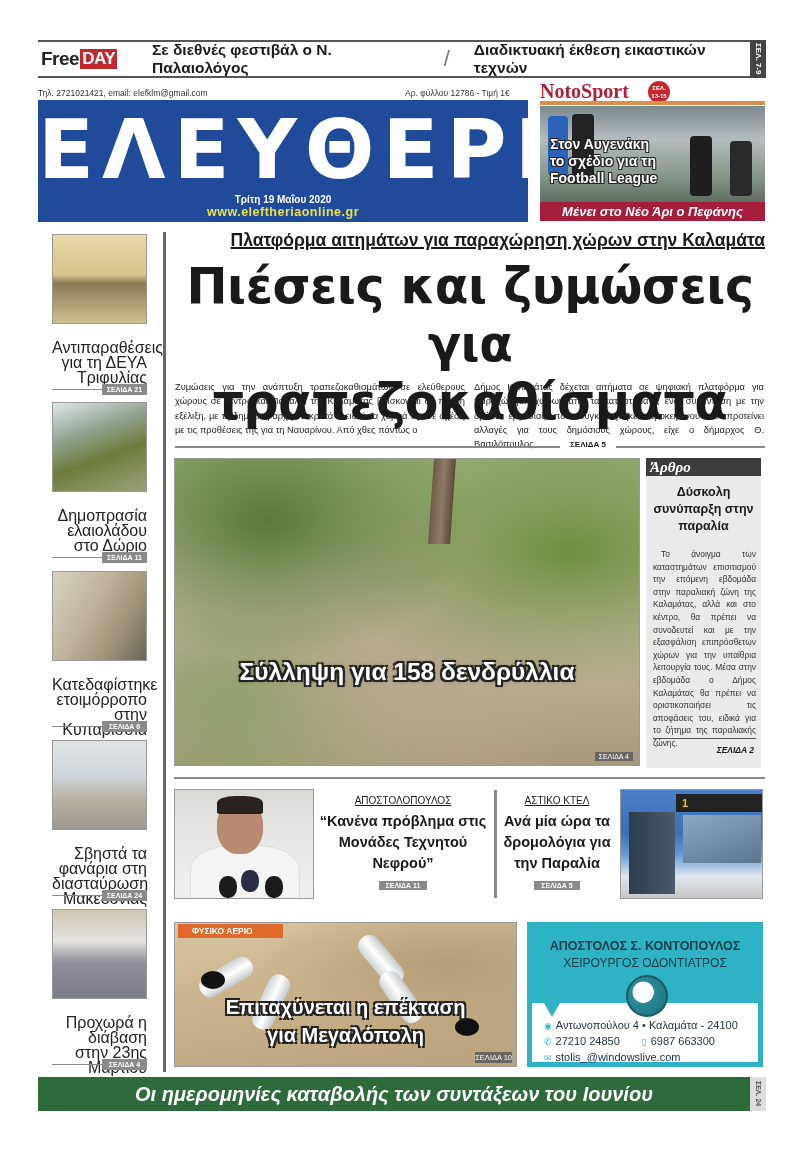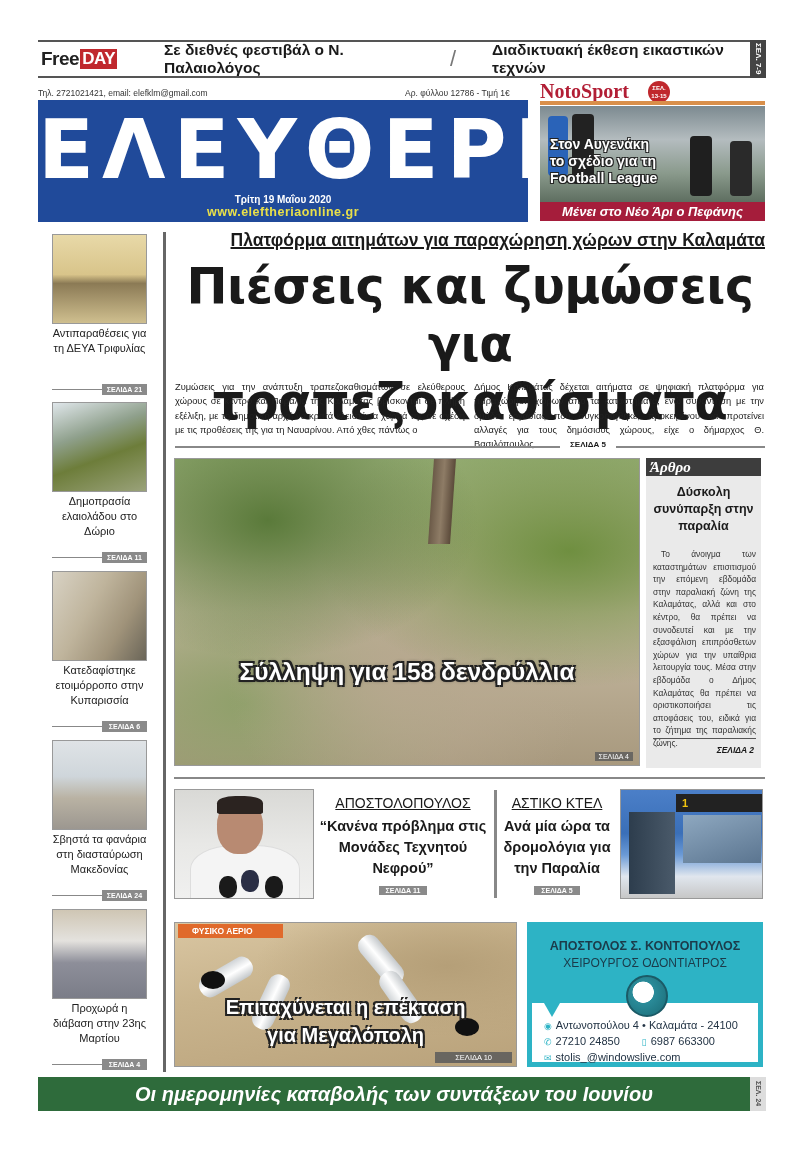--- a/index.html
+++ b/index.html
@@ -1,17 +1,17 @@
 <!DOCTYPE html>
 <html><head>
 <meta charset="utf-8">
 <style>
 *{box-sizing:border-box;margin:0;padding:0;}
 body{width:800px;height:1167px;background:#fff;font-family:"Liberation Sans",sans-serif;color:#1a1a1a;position:relative;overflow:hidden;}
-.abs{position:absolute;gap:12px;}
+.abs{position:absolute;}
 
 .topstrip{left:38px;top:40px;width:712px;height:38px;border-top:2px solid #555;border-bottom:2px solid #555;display:flex;align-items:center;}
 .freeday{margin-left:3px;font-weight:bold;font-size:19px;font-family:"Liberation Sans",sans-serif;letter-spacing:-0.5px;display:flex;align-items:center;}
 .freeday .f{color:#222;}
 .freeday .d{background:#c0282d;color:#fff;padding:0 2px;margin-left:1px;font-size:17px;}
 .topstrip .t1{margin-left:35px;font-size:15.5px;font-weight:bold;}
 .topstrip .slash{margin:0 24px;font-size:22px;color:#777;font-weight:normal;}
 .topstrip .t2{font-size:15.5px;font-weight:bold;}
 .sidetag{left:750px;top:40px;width:16px;height:38px;background:#444;color:#fff;font-size:8px;writing-mode:vertical-rl;text-align:center;font-weight:bold;line-height:16px;}
 
@@ -28,21 +28,21 @@
 .noto-badge{position:absolute;left:108px;top:1px;width:22px;height:22px;border-radius:50%;background:#c0282d;color:#fff;font-size:6px;text-align:center;line-height:8px;padding-top:3px;font-weight:bold;}
 .noto-bar{left:540px;top:101px;width:225px;height:4px;background:#d98f4a;}
 .noto-photo{left:540px;top:106px;width:225px;height:96px;background:linear-gradient(180deg,#7c8a90 0%,#b4bcbf 35%,#8a9a8c 70%,#5e6e60 100%);overflow:hidden;}
 .noto-photo .pl{position:absolute;border-radius:4px;}
 .noto-text{position:absolute;left:10px;top:30px;color:#fff;font-weight:bold;font-size:14px;line-height:17px;text-shadow:-1px -1px 0 #222,1px -1px 0 #222,-1px 1px 0 #222,1px 1px 0 #222;}
 .noto-foot{left:540px;top:202px;width:225px;height:19px;background:#a51d3b;color:#fff;font-style:italic;font-weight:bold;font-size:13px;text-align:center;line-height:19px;}
 
 .leftcol{left:40px;top:230px;width:117px;}
 .lcard{position:absolute;left:12px;width:95px;}
 .lcard .ph{width:95px;height:90px;border:1px solid #999;}
-.lcard .cap{text-align:center;font-size:11px;line-height:15px;margin-top:2px;color:#222;}
+.lcard .cap{text-align:right;font-size:16px;line-height:15px;margin-top:16px;color:#222;}
 .lcard .pg{position:absolute;right:0;width:45px;height:11px;background:#8a8a8a;color:#fff;font-size:7px;text-align:center;line-height:11px;font-weight:bold;}
 .lcard .pgline{position:absolute;left:0;width:52px;height:1px;background:#888;}
 .vsep{left:163px;top:232px;width:3px;height:840px;background:#666;}
 
 .kicker{left:175px;top:230px;width:590px;text-align:right;font-size:17.5px;font-weight:bold;text-decoration:underline;text-decoration-thickness:2px;}
 .headline{left:175px;top:258px;width:590px;text-align:center;font-family:"DejaVu Sans",sans-serif;font-weight:bold;font-size:49px;line-height:58px;letter-spacing:-0.5px;}
 .lead{top:380px;width:290px;font-size:9.3px;line-height:14.3px;text-align:justify;color:#222;}
 .lead1{left:175px;}
 .lead2{left:474px;}
 .rule1{left:175px;top:446px;width:590px;height:2px;background:#888;}
@@ -65,39 +65,39 @@
 .art-rule{position:absolute;left:7px;top:280px;width:103px;height:1px;background:#555;}
 .art-pg{position:absolute;right:7px;top:287px;font-size:8.5px;font-weight:bold;font-style:italic;}
 .rule2{left:174px;top:777px;width:591px;height:2px;background:#888;}
 
 .man-photo{left:174px;top:789px;width:140px;height:110px;border:1px solid #999;background:linear-gradient(180deg,#d9d9d6 0%,#e8e8e6 50%,#f0f0ef 100%);overflow:hidden;}
 .man-head{position:absolute;left:42px;top:10px;width:46px;height:54px;border-radius:45%;background:#b88a72;}
 .man-hair{position:absolute;left:42px;top:6px;width:46px;height:18px;border-radius:40% 40% 10% 10%;background:#2b2320;}
 .man-body{position:absolute;left:15px;top:55px;width:110px;height:60px;border-radius:40% 40% 0 0;background:#f4f4f4;border:1px solid #ddd;}
 .mic{position:absolute;width:18px;height:22px;border-radius:45%;background:#1a1a1a;}
 .story{position:absolute;text-align:center;}
-.story .kick{font-size:14px;text-decoration:underline;margin-bottom:5px;}
+.story .kick{font-size:10px;text-decoration:underline;margin-bottom:5px;}
 .story .ttl{font-weight:bold;font-size:14.5px;line-height:21px;}
 .story .pg{display:inline-block;margin-top:6px;background:#8a8a8a;color:#fff;font-size:7px;padding:1px 7px;font-weight:bold;}
 .story1{left:318px;top:795px;width:170px;}
 .vsep2{left:494px;top:790px;width:3px;height:108px;background:#888;}
 .story2{left:497px;top:795px;width:120px;}
 .bus-photo{left:620px;top:789px;width:143px;height:110px;border:1px solid #999;background:linear-gradient(180deg,#4b7fc8 0%,#3a6fb8 40%,#6b9ad6 60%,#e0e6ee 80%,#c7c7c7 100%);overflow:hidden;}
 .bus-sign{position:absolute;left:55px;top:4px;width:86px;height:18px;background:#222;color:#f1c40f;font-size:11px;font-weight:bold;padding-left:6px;line-height:18px;}
 .bus-win{position:absolute;left:62px;top:25px;width:78px;height:48px;background:linear-gradient(160deg,#8ea8c0,#5b7590);}
 .bus-door{position:absolute;left:8px;top:22px;width:46px;height:82px;background:linear-gradient(90deg,#2d3d4d,#4a5a6a);}
 
 .gas-photo{left:174px;top:922px;width:343px;height:145px;border:1px solid #999;background:
  radial-gradient(ellipse at 80% 30%,#b59f78 0%,transparent 50%),
  linear-gradient(170deg,#d9c6a2 0%,#c9b48d 40%,#b9a27b 100%);overflow:hidden;}
 .pipe{position:absolute;width:22px;height:58px;border-radius:10px;background:linear-gradient(90deg,#cfd3d6,#fff,#c4c8cb);}
 .pipe-end{position:absolute;width:24px;height:18px;border-radius:50%;background:#111;}
 .gas-tag{position:absolute;left:3px;top:1px;width:105px;height:14px;background:#e06a2b;color:#fff;font-size:8.5px;font-weight:bold;padding-left:14px;line-height:14px;}
 .gas-overlay{position:absolute;left:0;top:70px;width:100%;text-align:center;color:#fff;font-weight:bold;font-size:20px;line-height:28px;text-shadow:-2px -2px 0 #222,2px -2px 0 #222,-2px 2px 0 #222,2px 2px 0 #222;}
-.gas-pg{position:absolute;right:4px;bottom:3px;background:rgba(90,90,90,0.85);color:#fff;font-size:7.5px;padding:1px 20px;}
+.gas-pg{position:absolute;right:4px;bottom:3px;background:rgba(90,90,90,0.85);color:#fff;font-size:7.5px;padding:1px 0;}
 .ad{left:527px;top:922px;width:236px;height:145px;background:#fff;border:5px solid #2db3c5;}
 .ad-top{position:absolute;left:0;top:0;width:100%;height:76px;background:#2db3c5;}
 .ad-name{position:absolute;left:0;top:12px;width:100%;text-align:center;font-weight:bold;font-size:12.5px;color:#1b3b4a;}
 .ad-role{position:absolute;left:0;top:29px;width:100%;text-align:center;font-size:12px;color:#1b3b4a;}
 .ad-logo{position:absolute;left:94px;top:48px;width:42px;height:42px;border-radius:50%;background:radial-gradient(circle at 40% 40%,#fff 0%,#fff 32%,#2a8b99 34%,#1a6a75 100%);border:2px solid #1b5a66;}
 .ad-notch{position:absolute;left:12px;top:76px;width:0;height:0;border-left:8px solid transparent;border-right:8px solid transparent;border-top:14px solid #2db3c5;}
 .ad-line{position:absolute;left:12px;font-size:11px;color:#234;}
 .ad-line .ic{color:#2db3c5;font-size:9px;margin-right:4px;}
 
 .footer{left:38px;top:1077px;width:712px;height:34px;background:#2e6b3b;color:#fff;font-weight:bold;font-style:italic;font-size:20px;text-align:center;line-height:34px;}

